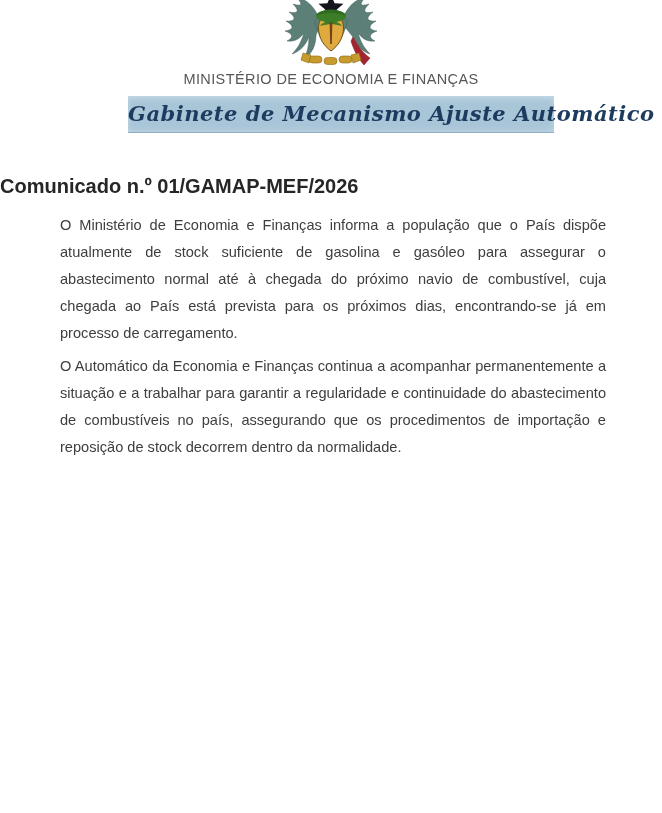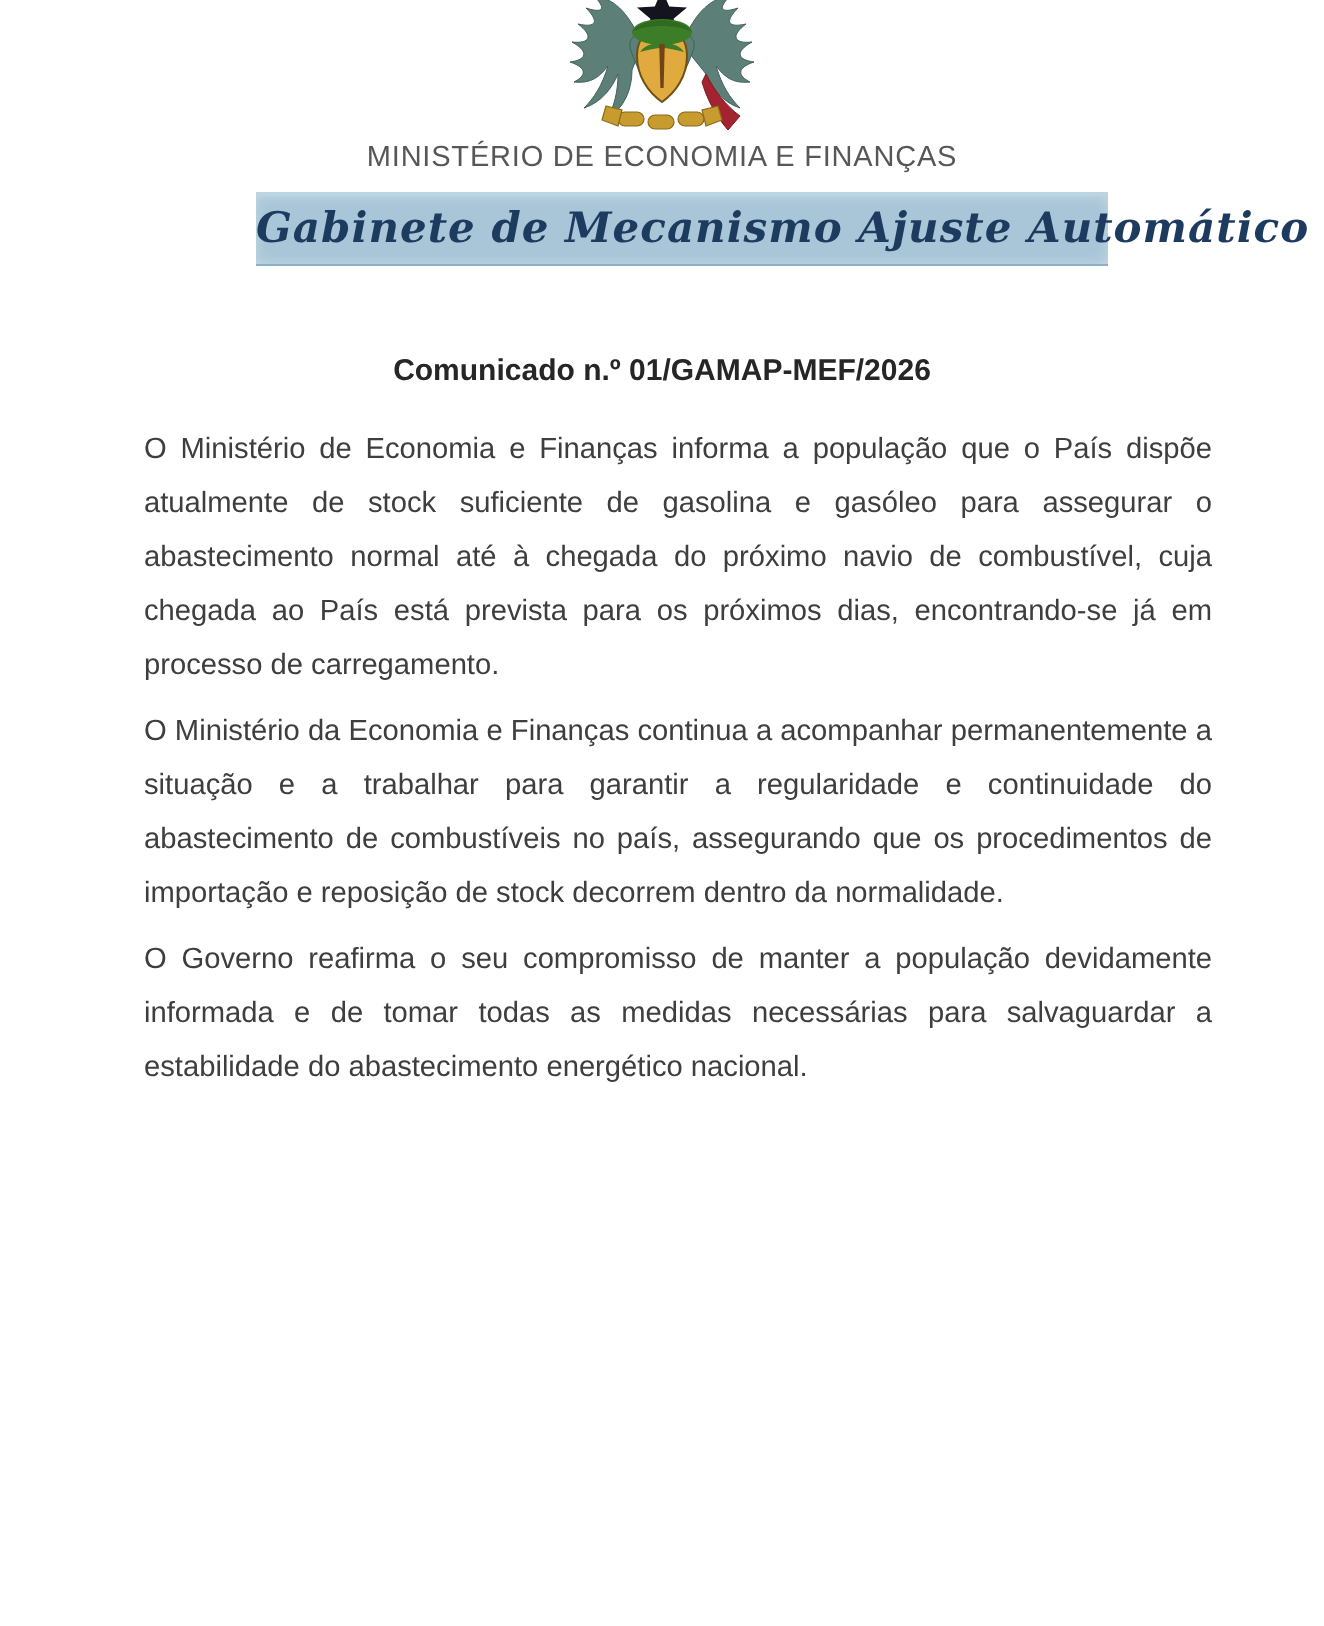--- a/index.html
+++ b/index.html
@@ -20,27 +20,27 @@
     border-top:2px solid #bdd4e2; border-bottom:1px solid #8fb0c4;
     text-align:center; padding:2px 0 4px; height:28px;
     box-shadow: inset 0 0 6px rgba(255,255,255,0.35);
   }
   .banner-text {
     font-family:"DejaVu Serif", serif; font-style:italic; font-weight:bold;
     color:#1d3a5f; font-size:21px; letter-spacing:0.5px; line-height:28px;
     white-space:nowrap;
   }
   .title {
-    text-align:center; font-size:15px; font-weight:bold; color:#262626;
+    text-align:left; font-size:20px; font-weight:bold; color:#262626;
     margin:44px 0 0 0; line-height:18px;
   }
   .body-text { padding:0 56px; margin-top:17px; }
   .body-text p {
     text-align:justify; font-size:14.6px; line-height:27px; color:#3e3e3e;
-    margin:0 0 6px 16px;
+    margin:0 0 6px 4px;
   }
 </style>
 </head>
 <body>
 
 <div class="page">
 
   <div class="emblem-wrap">
     <svg width="124" height="76" viewBox="0 0 124 76">
 
@@ -82,18 +82,17 @@
   <div class="ministry">MINISTÉRIO DE ECONOMIA E FINANÇAS</div>
 
   <div class="office-banner">
     <span class="banner-text">Gabinete de Mecanismo Ajuste Automático de Preços</span>
   </div>
 
   <h1 class="title">Comunicado n.º 01/GAMAP-MEF/2026</h1>
 
   <div class="body-text">
     <p>O Ministério de Economia e Finanças informa a população que o País dispõe atualmente de stock suficiente de gasolina e gasóleo para assegurar o abastecimento normal até à chegada do próximo navio de combustível, cuja chegada ao País está prevista para os próximos dias, encontrando-se já em processo de carregamento.</p>
-    <p>O Ministério da Economia e Finanças continua a acompanhar permanentemente a situação e a trabalhar para garantir a regularidade e continuidade do abastecimento de combustíveis no país, assegurando que os procedimentos de importação e reposição de stock decorrem dentro da normalidade.</p>
-    <p>O Governo reafirma o seu compromisso de manter a população devidamente informada e de tomar todas as medidas necessárias para salvaguardar a estabilidade do abastecimento energético nacional.</p>
+    <p>O Automático da Economia e Finanças continua a acompanhar permanentemente a situação e a trabalhar para garantir a regularidade e continuidade do abastecimento de combustíveis no país, assegurando que os procedimentos de importação e reposição de stock decorrem dentro da normalidade.</p>
 
   </div>
 
 </div>
 
 </body></html>

